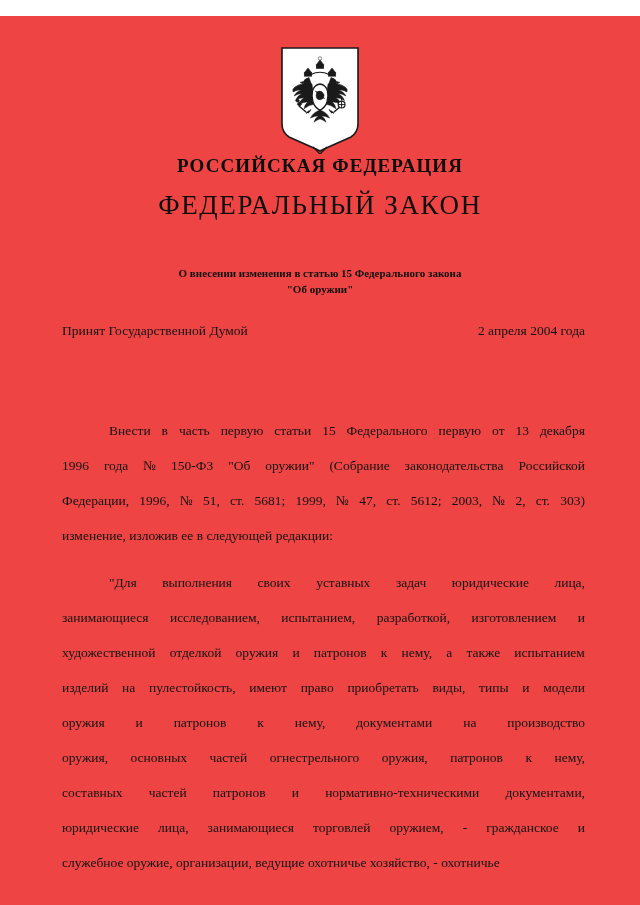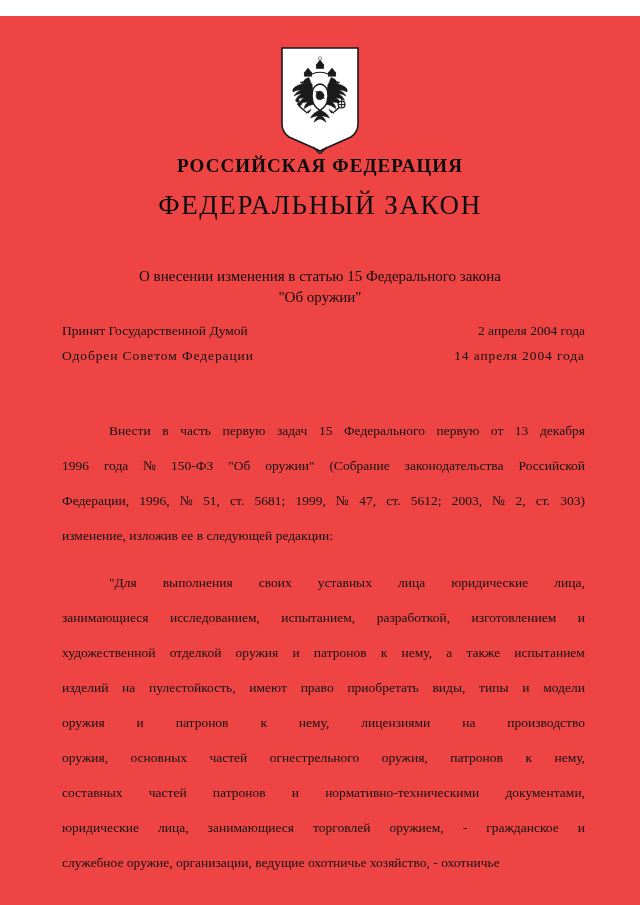--- a/index.html
+++ b/index.html
@@ -61,22 +61,22 @@
   }
 
   
   .subtitle {
     position: absolute;
     left: 70px;
     top: 250px;
     width: 500px;
     text-align: center;
     font-family: "Liberation Serif", "DejaVu Serif", serif;
-    font-size: 15px;
-    font-weight: 400;
+    font-size: 11px;
+    font-weight: 700;
     line-height: 1.42;
     color: #0d0d0d;
   }
   .subtitle .l2 {
     display: block;
   }
 
   
   .adoption {
     position: absolute;
@@ -195,34 +195,30 @@
   <div class="subtitle">
     <span>О внесении изменения в статью 15 Федерального закона</span>
     <span class="l2">"Об оружии"</span>
   </div>
 
   <div class="adoption">
     <div class="adoption-row">
       <span class="adopt-label">Принят Государственной Думой</span>
       <span class="adopt-date">2 апреля 2004 года</span>
     </div>
-    <div class="adoption-row">
-      <span class="adopt-label spaced">Одобрен Советом Федерации</span>
-      <span class="adopt-date spaced">14  апреля  2004  года</span>
-    </div>
   </div>
 
   <div class="body-text">
       <p class="para">
         <span class="line just indent">
           <span>Внести</span>
           <span>в</span>
           <span>часть</span>
           <span>первую</span>
-          <span>задач</span>
+          <span>статьи</span>
           <span>15</span>
           <span>Федерального</span>
           <span>первую</span>
           <span>от</span>
           <span>13</span>
           <span>декабря</span>
         </span>
         <span class="line just">
           <span>1996</span>
           <span>года</span>
@@ -253,21 +249,21 @@
           <span>303)</span>
         </span>
         <span class="line">изменение, изложив ее в следующей редакции:</span>
       </p>
       <p class="para">
         <span class="line just indent">
           <span>"Для</span>
           <span>выполнения</span>
           <span>своих</span>
           <span>уставных</span>
-          <span>лица</span>
+          <span>задач</span>
           <span>юридические</span>
           <span>лица,</span>
         </span>
         <span class="line just">
           <span>занимающиеся</span>
           <span>исследованием,</span>
           <span>испытанием,</span>
           <span>разработкой,</span>
           <span>изготовлением</span>
           <span>и</span>
@@ -295,21 +291,21 @@
           <span>типы</span>
           <span>и</span>
           <span>модели</span>
         </span>
         <span class="line just">
           <span>оружия</span>
           <span>и</span>
           <span>патронов</span>
           <span>к</span>
           <span>нему,</span>
-          <span>лицензиями</span>
+          <span>документами</span>
           <span>на</span>
           <span>производство</span>
         </span>
         <span class="line just">
           <span>оружия,</span>
           <span>основных</span>
           <span>частей</span>
           <span>огнестрельного</span>
           <span>оружия,</span>
           <span>патронов</span>

